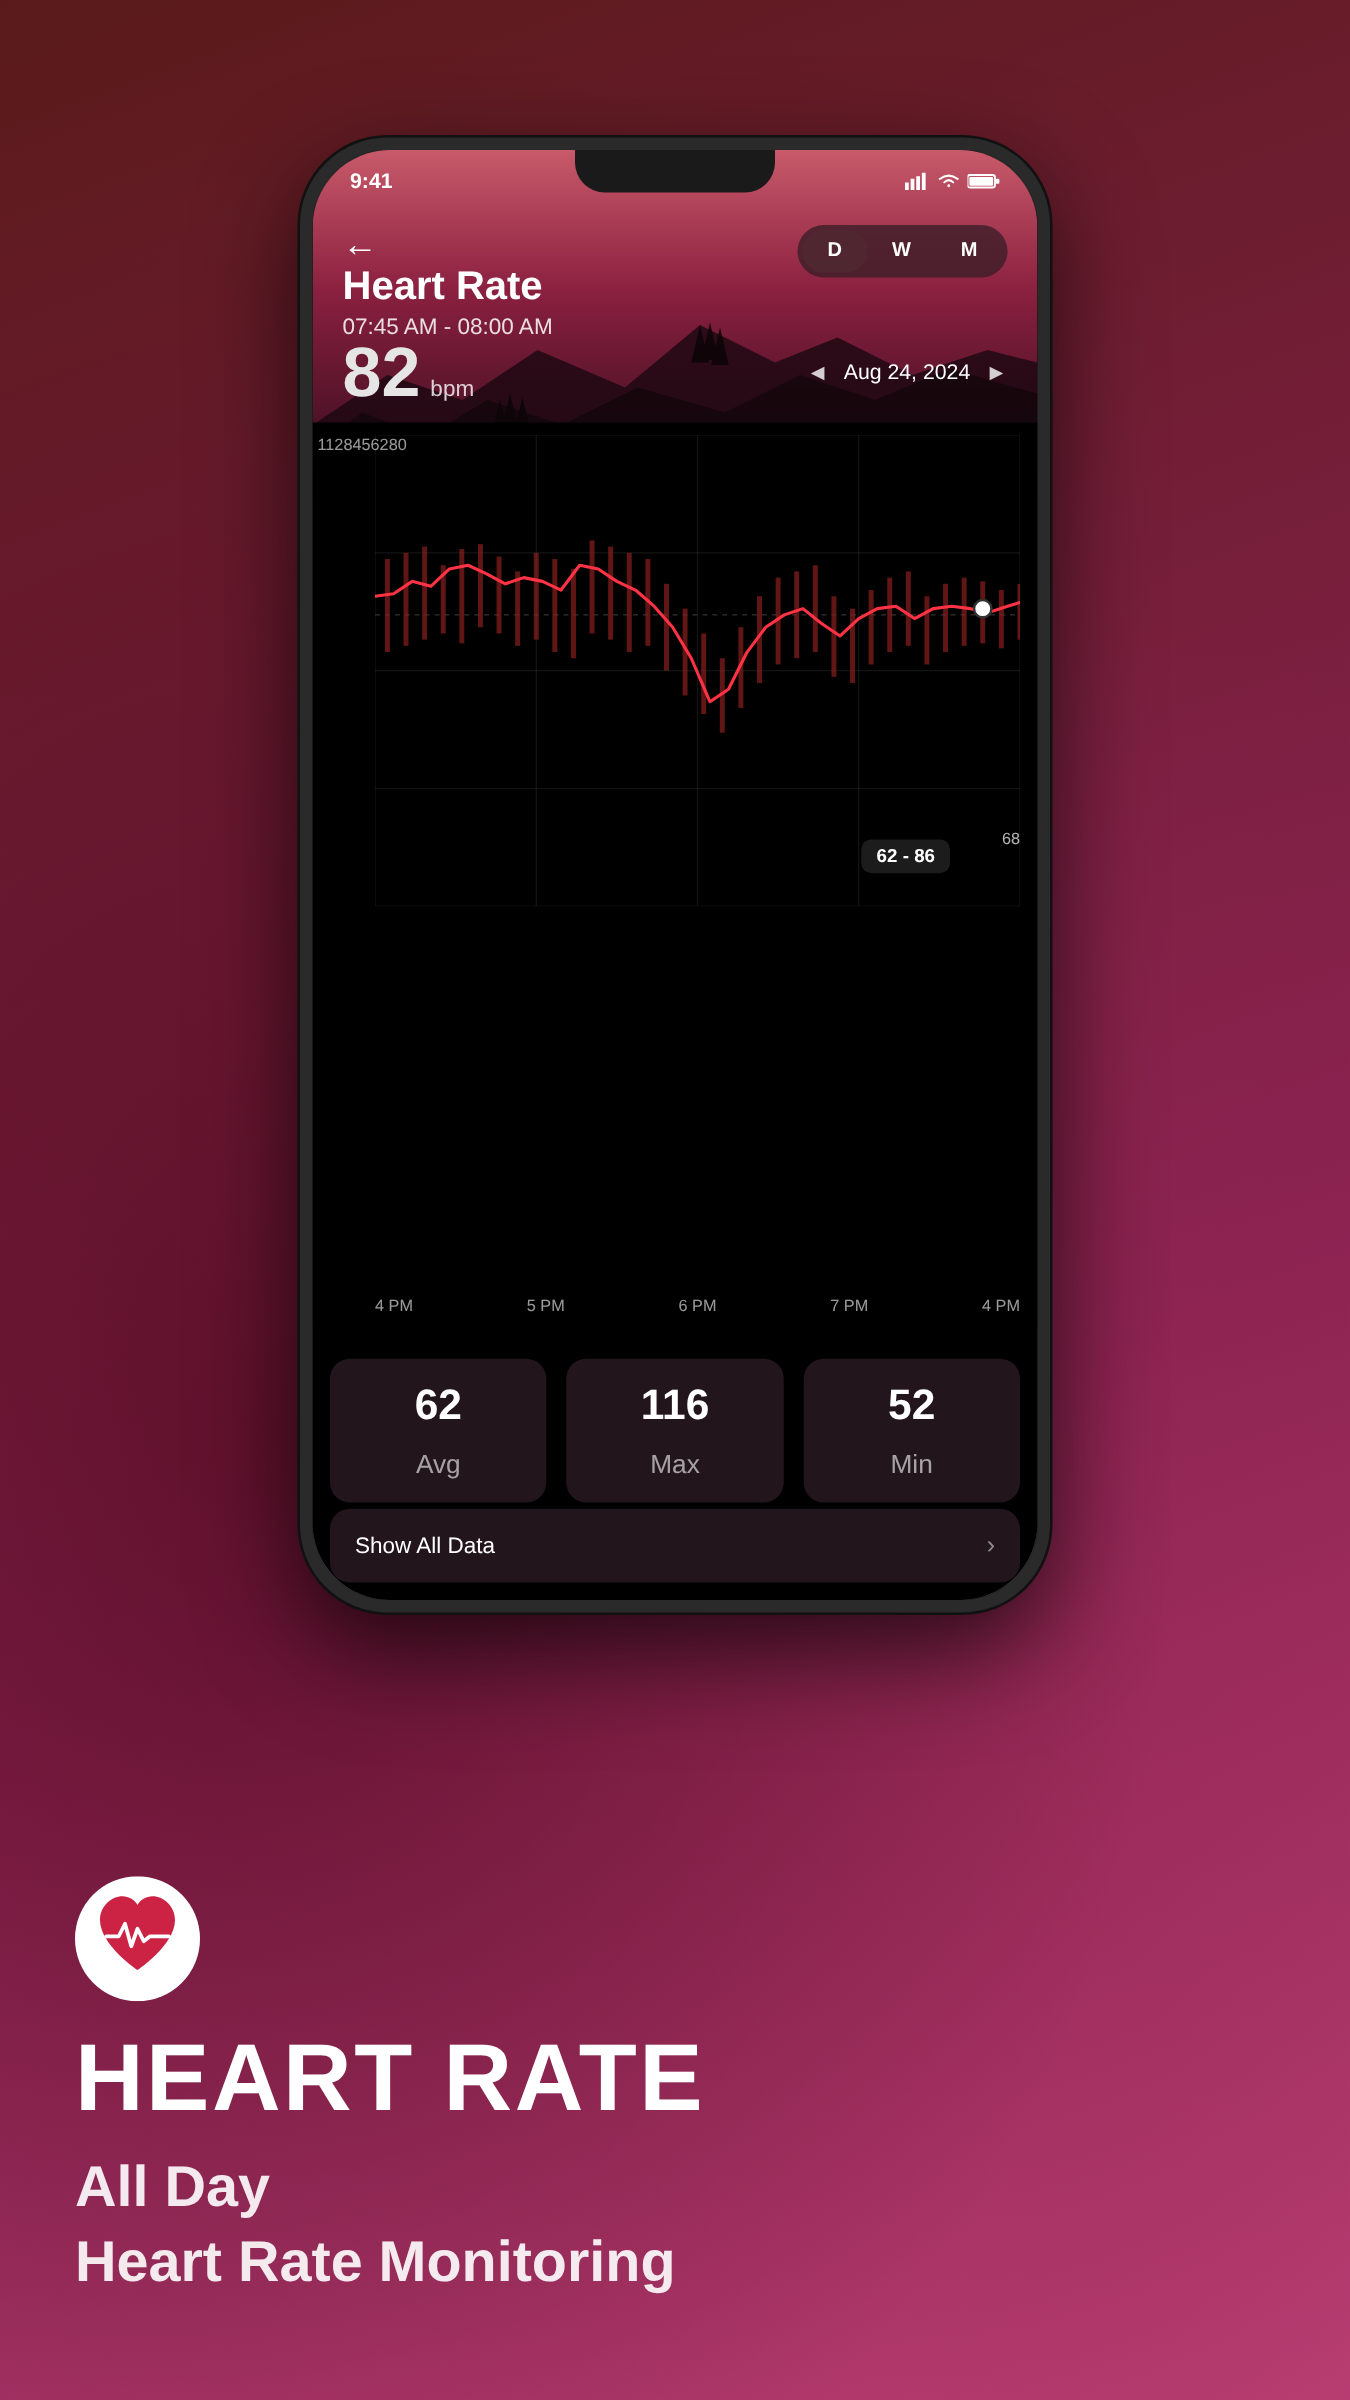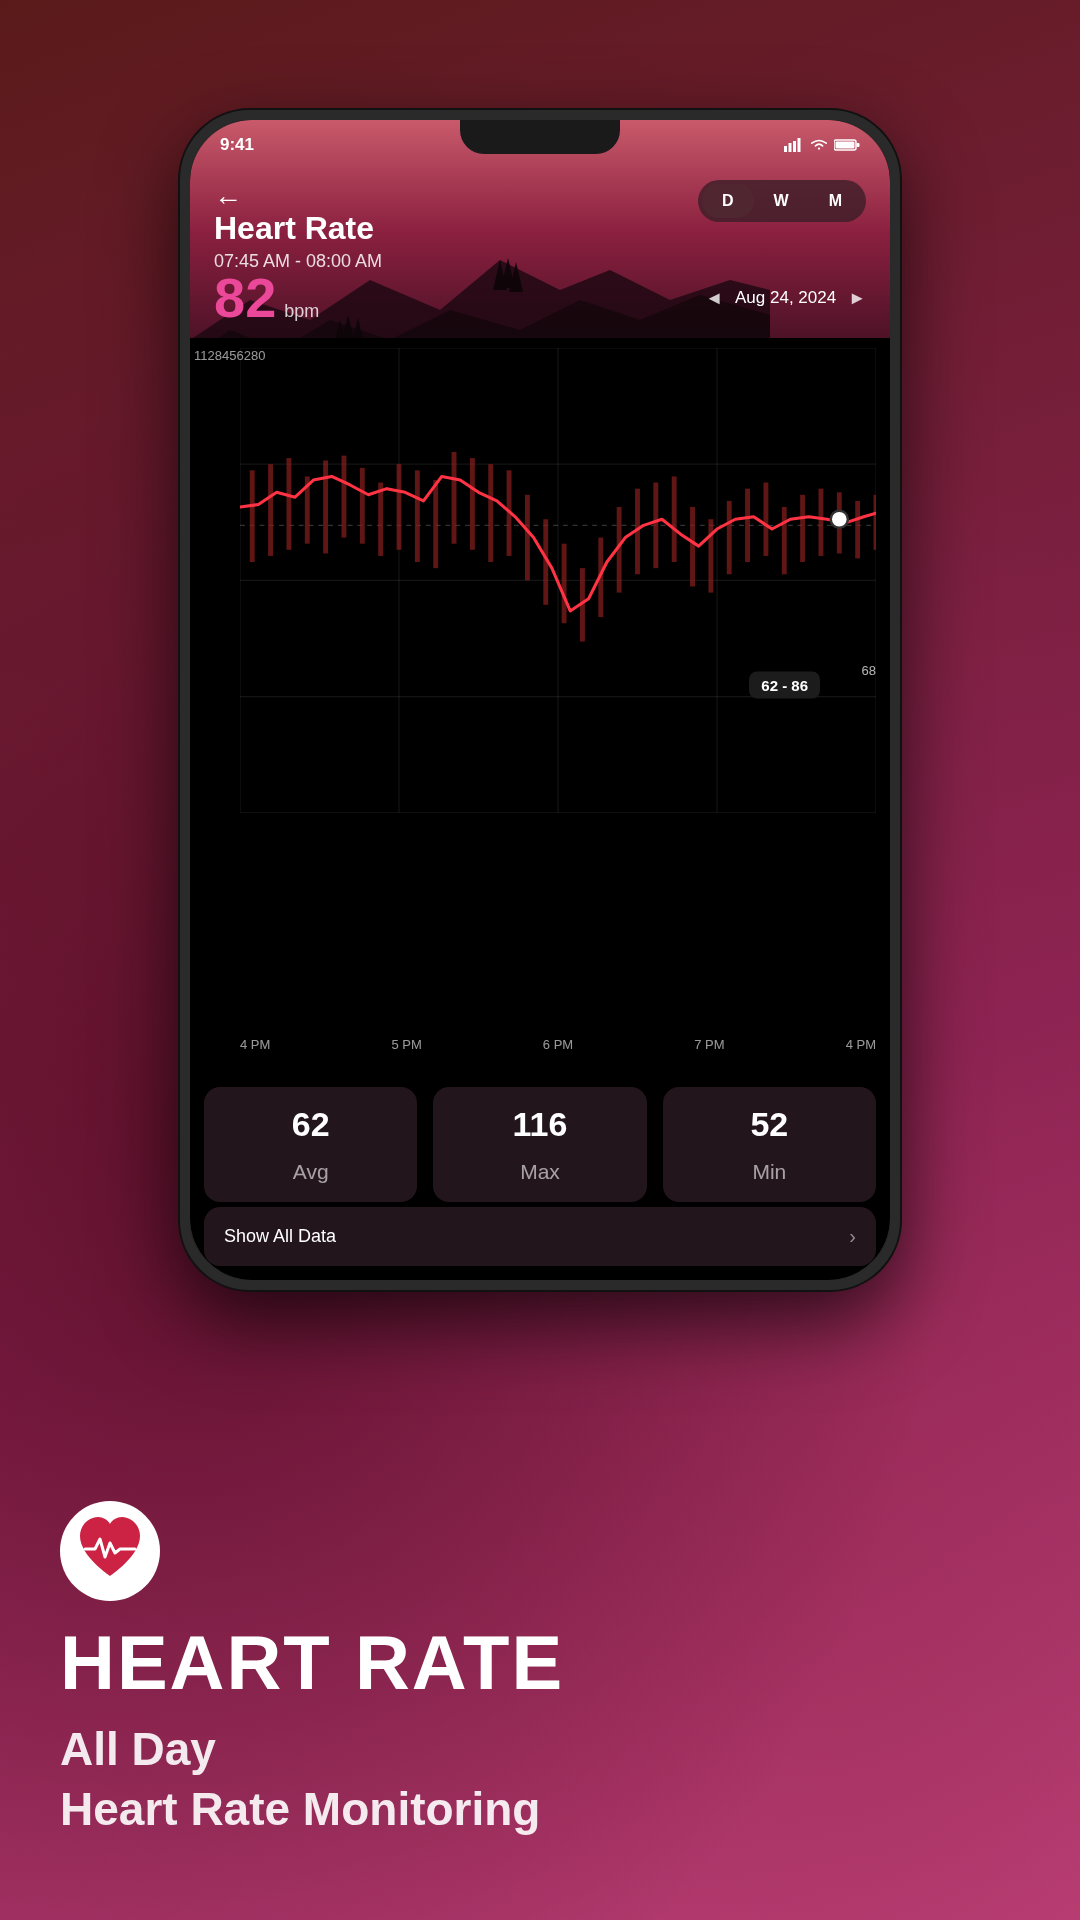--- a/index.html
+++ b/index.html
@@ -21,21 +21,21 @@
                   radial-gradient(ellipse at 80% 80%, rgba(150,40,80,0.4) 0%, transparent 50%);
       pointer-events: none;
     }
 
     
     .phone-wrapper {
       position: absolute;
       top: 110px;
       left: 50%;
       transform: translateX(-50%);
-      width: 720px;
+      width: 600px;
       height: 1180px;
     }
 
     .phone-frame {
       width: 100%;
       height: 100%;
       background: #1a1a1a;
       border-radius: 70px;
       border: 10px solid #2a2a2a;
       box-shadow:
@@ -194,21 +194,21 @@
       z-index: 5;
     }
 
     .bpm-display {
       display: flex;
       align-items: baseline;
       gap: 8px;
     }
 
     .bpm-value {
-      color: #ec4899;
+      color: #e5e5e5;
       font-size: 56px;
       font-weight: 800;
       line-height: 1;
     }
 
     .bpm-unit {
       color: rgba(255,255,255,0.8);
       font-size: 18px;
     }
 

